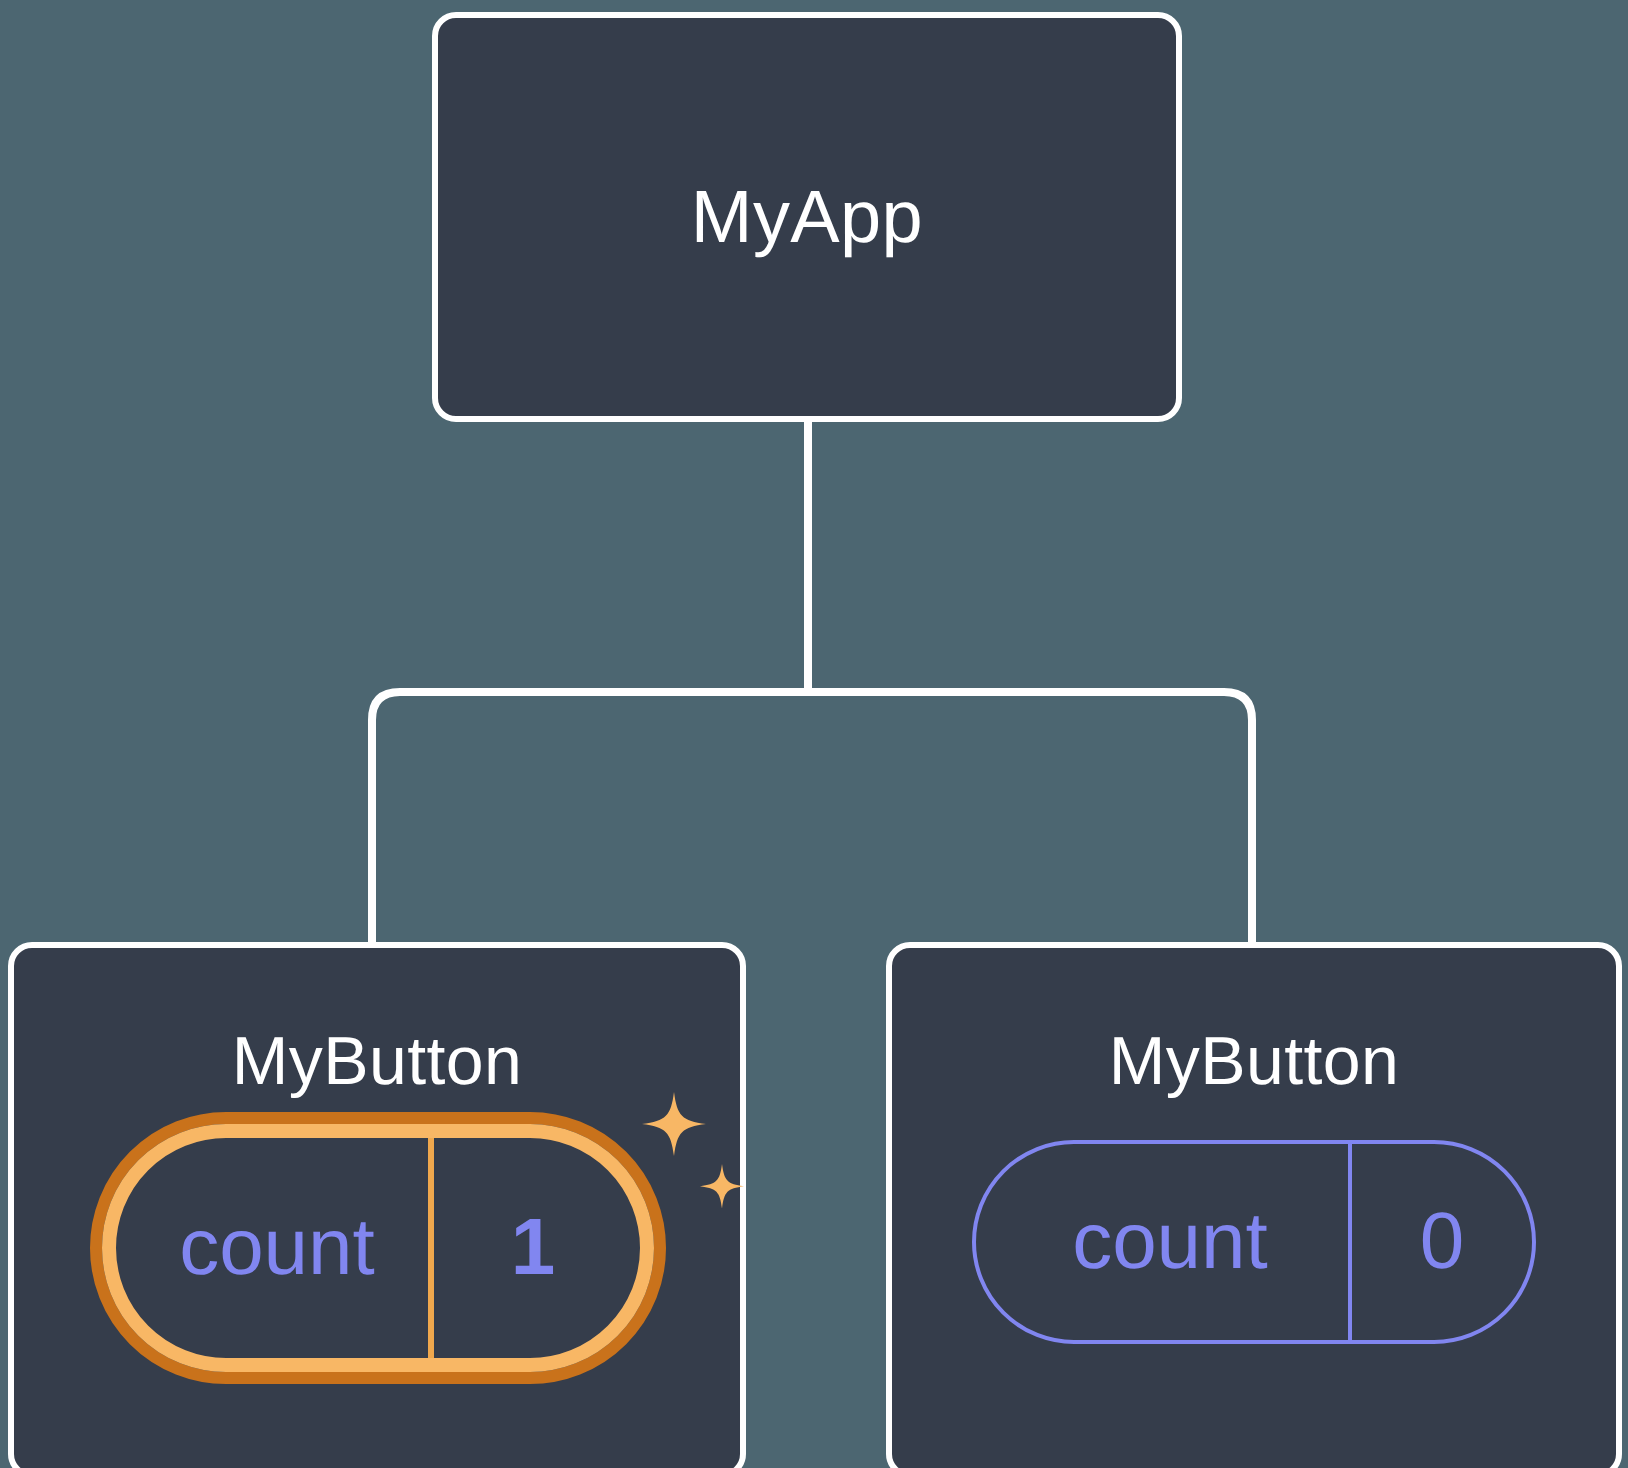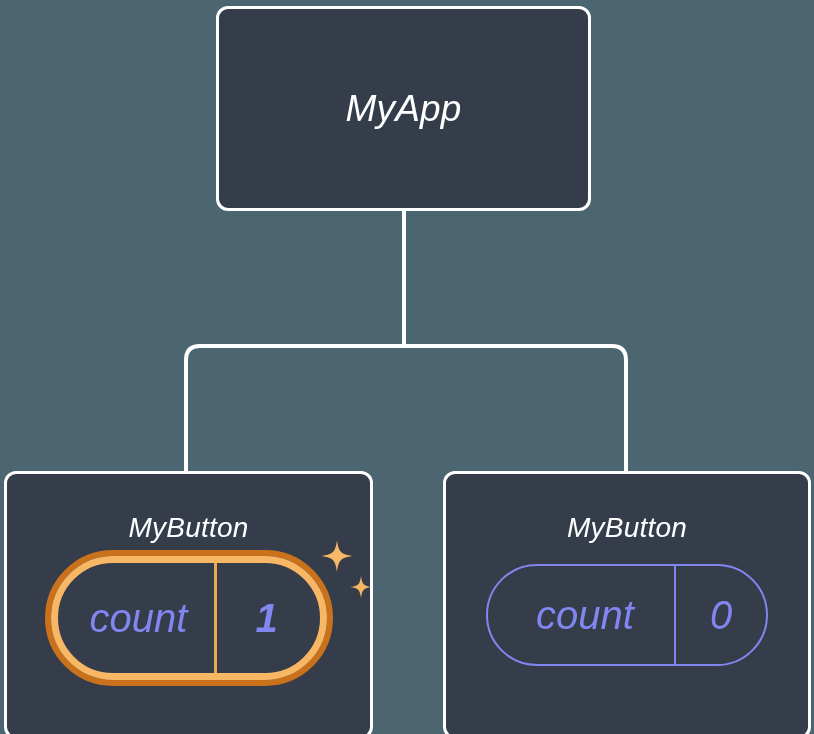--- a/index.html
+++ b/index.html
@@ -10,21 +10,20 @@
     width: 814px;
     height: 734px;
     background: #4c6671;
     font-family: "Liberation Sans", sans-serif;
     overflow: hidden;
   }
   #stage {
     position: relative;
     width: 814px;
     height: 602px;
-    font-style: italic;
   }
 
   
   .edges {
     position: absolute;
     left: 0;
     top: 0;
     width: 814px;
     height: 734px;
     pointer-events: none;
@@ -57,21 +56,21 @@
   }
   .node-child-right {
     left: 443px;
     top: 471px;
     width: 368px;
     height: 268px;
     padding-top: 40px;
   }
   .node-title {
     color: #ffffff;
-    font-size: 28px;
+    font-size: 34px;
     font-weight: 400;
     letter-spacing: 0.2px;
     line-height: 1;
     white-space: nowrap;
   }
   .node-root .node-title {
     font-size: 37px;
   }
 
   

